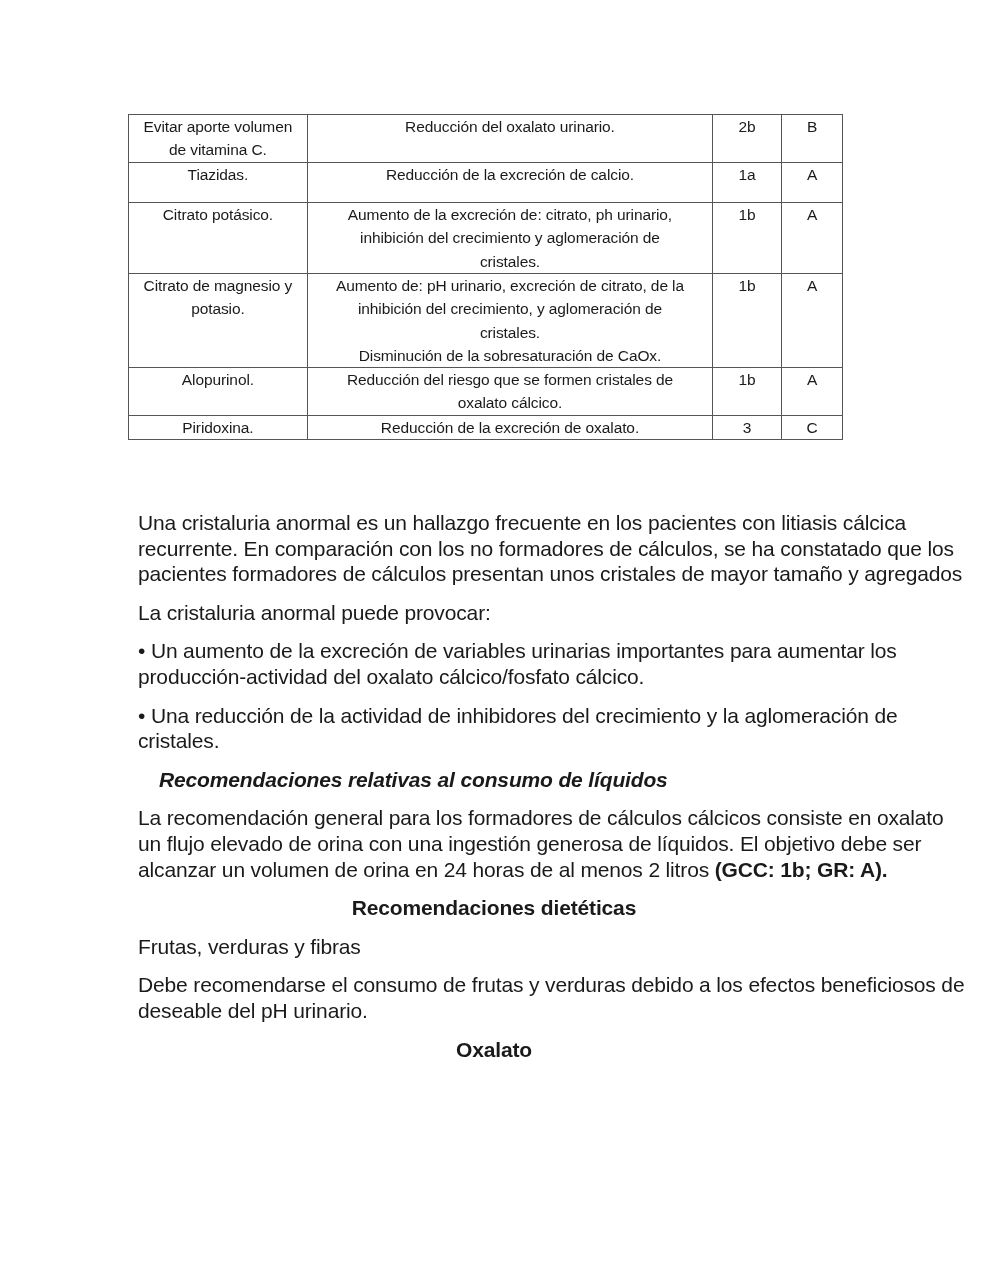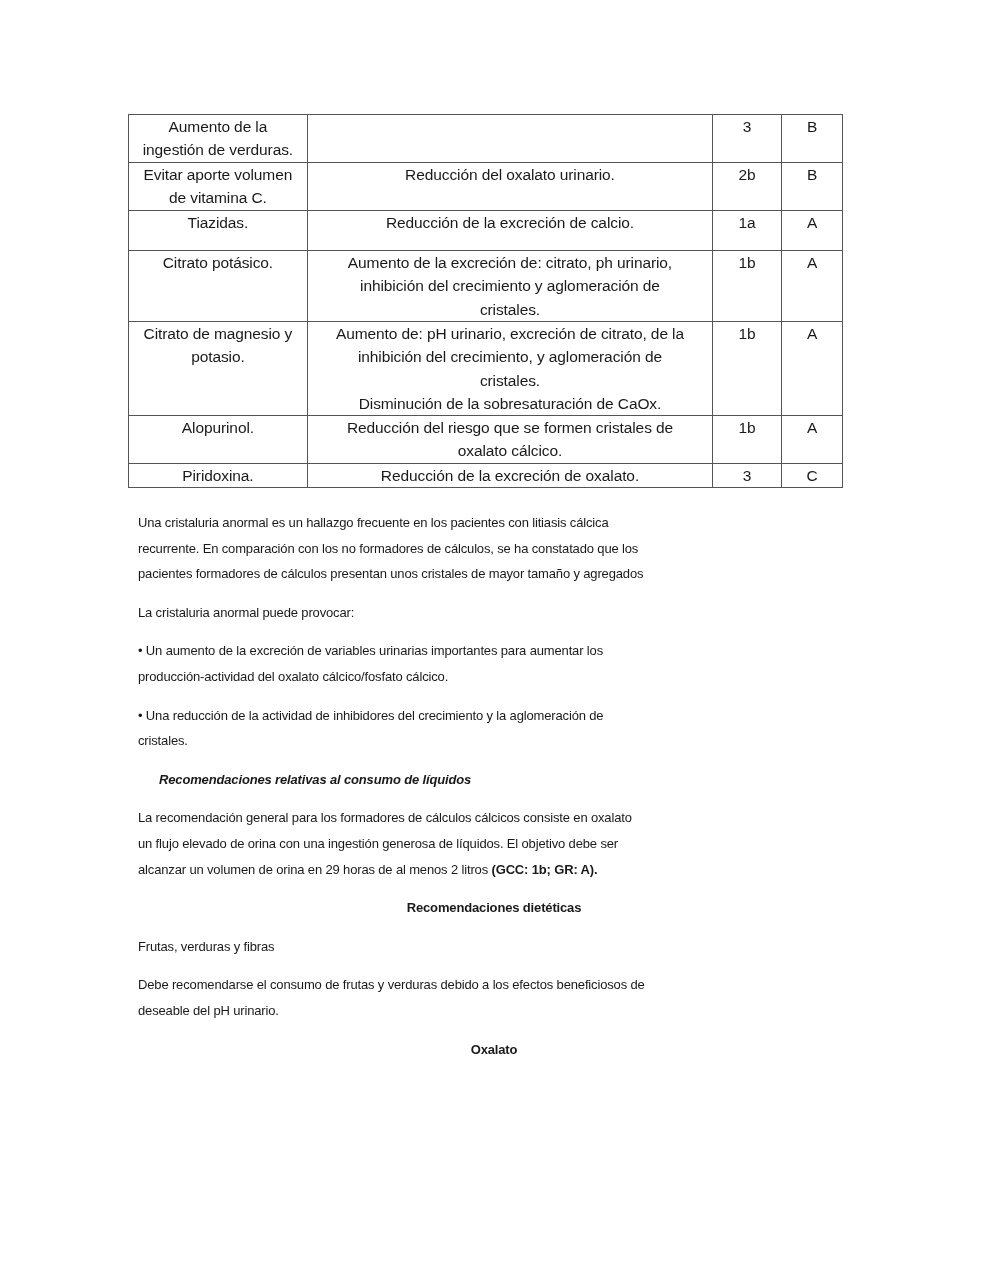--- a/index.html
+++ b/index.html
@@ -40,48 +40,39 @@
     td.c2 { width: 397px; }
     td.c3 { width: 60px; }
     td.c4 { width: 52px; }
     .cell-line { display: block; }
 
     .body-text {
       position: absolute;
       left: 138px;
       top: 510px;
       width: 712px;
-      font-size: 13px;
+      font-size: 21px;
       line-height: 25.6px;
       letter-spacing: -0.15px;
     }
     .body-text p {
       margin: 0 0 13px 0;
     }
     .line { display: block; white-space: nowrap; }
     .italic-bold { font-style: italic; font-weight: bold; margin-left: 21px; }
     .bold { font-weight: bold; text-align: center; }
   </style>
 </head>
 <body>
 
 <div class="page">
 
   <table class="rec-table">
     <tbody>
 
-      <tr style="height:48px;">
-        <td class="c1">
-          <span class="cell-line">Aumento de la</span>
-          <span class="cell-line">ingestión de verduras.</span>
-        </td>
-        <td class="c2"></td>
-        <td class="c3">3</td>
-        <td class="c4">B</td>
-      </tr>
 
       <tr style="height:48px;">
         <td class="c1">
           <span class="cell-line">Evitar aporte volumen</span>
           <span class="cell-line">de vitamina C.</span>
         </td>
         <td class="c2">
           <span class="cell-line">Reducción del oxalato urinario.</span>
         </td>
         <td class="c3">2b</td>
@@ -168,21 +159,21 @@
     <p>
       <span class="line">• Una reducción de la actividad de inhibidores del crecimiento y la aglomeración de</span>
       <span class="line">cristales.</span>
     </p>
     <p>
       <span class="line italic-bold">Recomendaciones relativas al consumo de líquidos</span>
     </p>
     <p>
       <span class="line">La recomendación general para los formadores de cálculos cálcicos consiste en oxalato</span>
       <span class="line">un flujo elevado de orina con una ingestión generosa de líquidos. El objetivo debe ser</span>
-      <span class="line"><span>alcanzar un volumen de orina en 29 horas de al menos 2 litros </span><span class="bold">(GCC: 1b; GR: A).</span></span>
+      <span class="line"><span>alcanzar un volumen de orina en 24 horas de al menos 2 litros </span><span class="bold">(GCC: 1b; GR: A).</span></span>
     </p>
     <p>
       <span class="line bold">Recomendaciones dietéticas</span>
     </p>
     <p>
       <span class="line">Frutas, verduras y fibras</span>
     </p>
     <p>
       <span class="line">Debe recomendarse el consumo de frutas y verduras debido a los efectos beneficiosos de</span>
       <span class="line">deseable del pH urinario.</span>

